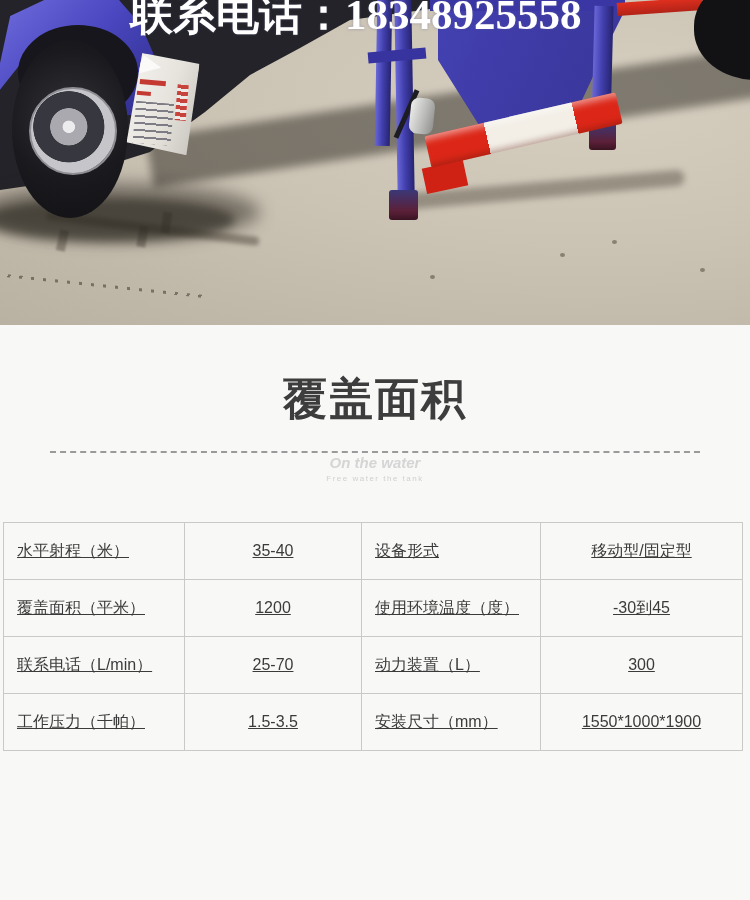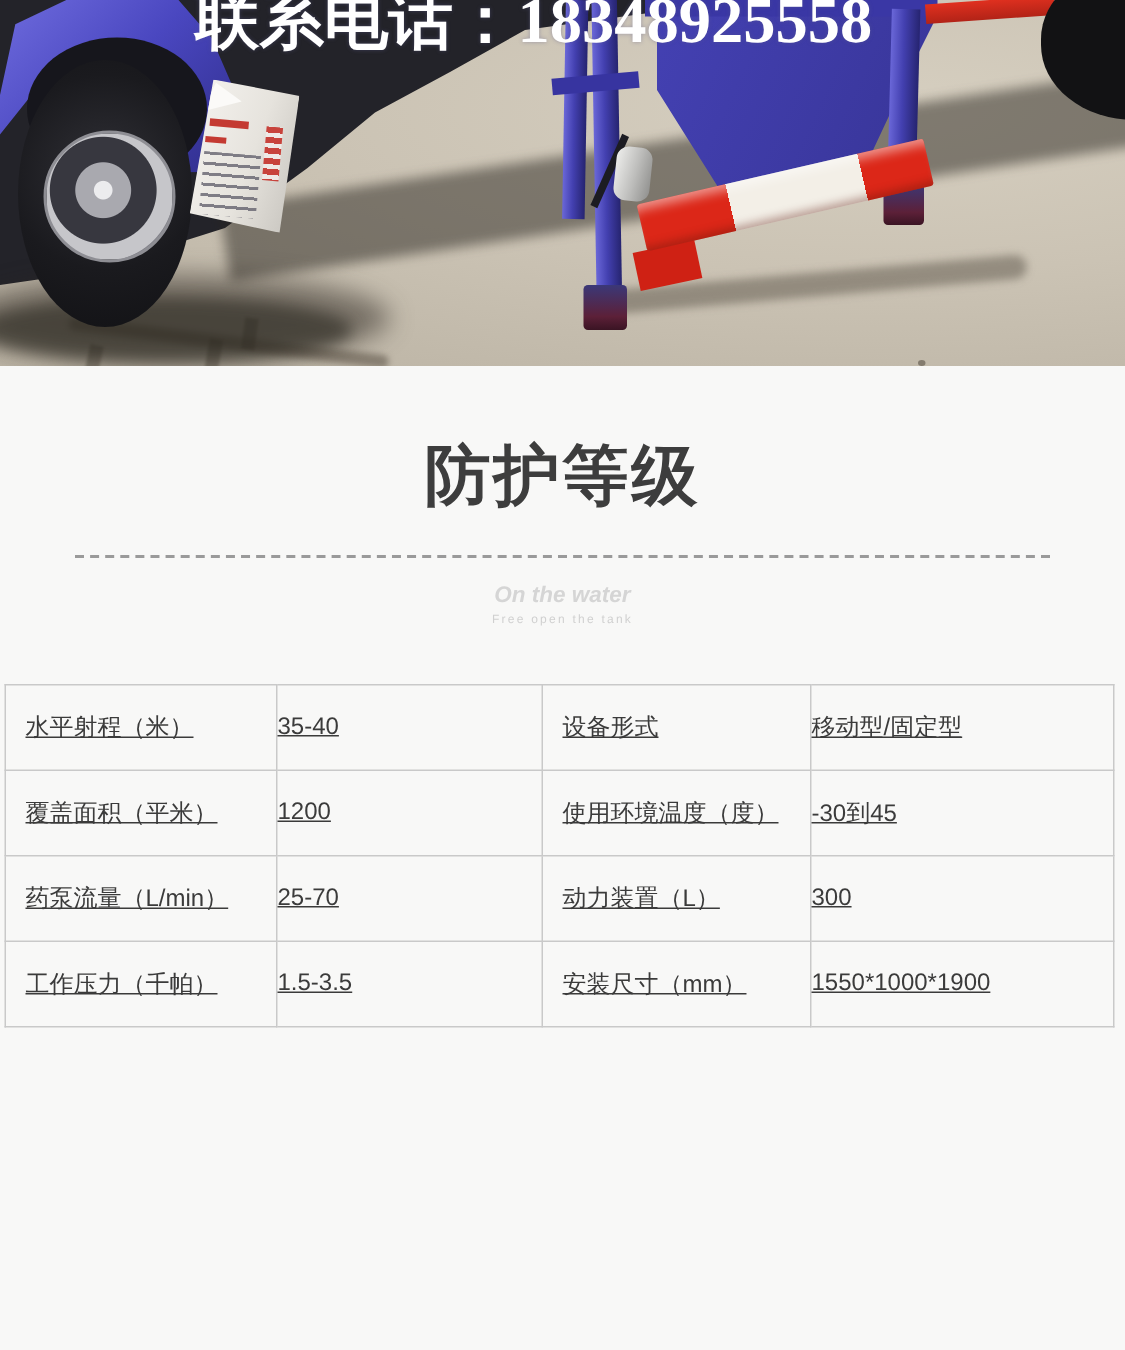--- a/index.html
+++ b/index.html
@@ -3,21 +3,21 @@
 <meta charset="utf-8">
 <style>
   html,body{margin:0;padding:0;}
   body{
     width:750px;height:900px;overflow:hidden;position:relative;
     background:#f8f8f7;
     font-family:"Liberation Sans","DejaVu Sans",sans-serif;
   }
   
   .photo{
-    position:relative;width:750px;height:244px;overflow:hidden;
+    position:relative;width:750px;height:325px;overflow:hidden;
     background:radial-gradient(ellipse at 78% 30%, #d6cfc0 0%, #cbc3b4 45%, #b9b1a2 100%);
   }
   .photo *{position:absolute;}
   .shadow-band{left:150px;top:138px;width:640px;height:50px;background:rgba(42,38,31,.5);
     transform:rotate(-8.5deg);transform-origin:left center;filter:blur(4px);}
   .left-shadow-mass{left:-25px;top:183px;width:285px;height:58px;border-radius:50%;
     background:rgba(45,40,33,.5);filter:blur(8px);}
   .bumper-shadow{left:395px;top:182px;width:290px;height:16px;background:rgba(66,58,47,.4);
     transform:rotate(-5deg);filter:blur(3px);border-radius:8px;}
   .pole-shadow{left:45px;top:224px;width:215px;height:9px;background:rgba(66,58,47,.45);
@@ -72,28 +72,28 @@
     box-shadow:inset 0 9px 7px -5px rgba(255,255,255,.5), inset 0 -7px 6px -4px rgba(90,20,10,.35);}
   .bumper-tip{left:424px;top:164px;width:42px;height:26px;background:#cf2114;transform:rotate(-12deg);}
   .tire-right{left:694px;top:-24px;width:130px;height:104px;border-radius:48%;background:#121214;}
   .phone-text{left:130px;top:-9px;color:#fff;font-family:"Liberation Serif","DejaVu Serif",serif;
     font-weight:bold;font-size:43px;line-height:48px;white-space:nowrap;letter-spacing:0;
     text-shadow:0 0 3px rgba(90,90,140,.45);z-index:50;}
   
   .section-title{margin:0;padding-top:52px;text-align:center;font-size:44px;line-height:1;
     font-weight:600;color:#3d3d3d;letter-spacing:2px;}
   .dashed-divider{margin:30px 50px 0 50px;height:0;border-top:2px dashed #9a9a9a;}
-  .watermark{margin-top:16px;text-align:center;color:#d5d5d5;font-size:15px;line-height:18px;
+  .watermark{margin-top:1px;text-align:center;color:#d5d5d5;font-size:15px;line-height:18px;
     font-style:italic;font-weight:bold;}
   .watermark-sub{text-align:center;color:#d0d0d0;font-size:8px;line-height:10px;
     letter-spacing:1.5px;margin-top:2px;}
   table.spec{border-collapse:collapse;margin:38px 4px 0 3px;width:739px;table-layout:fixed;}
   table.spec td{border:1px solid #c9c9c9;height:56px;font-size:16px;color:#3b3b3b;padding:0;text-decoration:underline;}
   table.spec td.lab{text-align:left;padding-left:13px;}
-  table.spec td.val{text-align:left;border-radius:12px;}
+  table.spec td.val{text-align:center;border-radius:12px;}
   col.c1{width:181px;} col.c2{width:177px;} col.c3{width:179px;} col.c4{width:202px;}
 </style>
 </head>
 <body>
 
 <div class="photo">
   <div class="dark-underbody"></div>
   <div class="shadow-band"></div>
   <div class="left-shadow-mass"></div>
   <div class="bumper-shadow"></div>
@@ -136,24 +136,24 @@
   <div class="foot foot-b"></div>
 
   <div class="bumper-tip"></div>
   <div class="bumper"></div>
   <div class="tire-right"></div>
 
   <div class="phone-text">联系电话：18348925558</div>
 </div>
 
 <div>
-  <h1 class="section-title">防护等级</h1>
+  <h1 class="section-title">覆盖面积</h1>
   <div class="dashed-divider"></div>
   <div class="watermark">On the water</div>
-  <div class="watermark-sub">Free open the tank</div>
+  <div class="watermark-sub">Free water the tank</div>
 
   <table class="spec">
     <colgroup>
       <col class="c1">
         <col class="c2">
         <col class="c3">
         <col class="c4">
     </colgroup>
     <tbody>
         <tr>
@@ -162,21 +162,21 @@
           <td class="lab">设备形式</td>
           <td class="val">移动型/固定型</td>
         </tr>
         <tr>
           <td class="lab">覆盖面积（平米）</td>
           <td class="val">1200</td>
           <td class="lab">使用环境温度（度）</td>
           <td class="val">-30到45</td>
         </tr>
         <tr>
-          <td class="lab">药泵流量（L/min）</td>
+          <td class="lab">联系电话（L/min）</td>
           <td class="val">25-70</td>
           <td class="lab">动力装置（L）</td>
           <td class="val">300</td>
         </tr>
         <tr>
           <td class="lab">工作压力（千帕）</td>
           <td class="val">1.5-3.5</td>
           <td class="lab">安装尺寸（mm）</td>
           <td class="val">1550*1000*1900</td>
         </tr>

